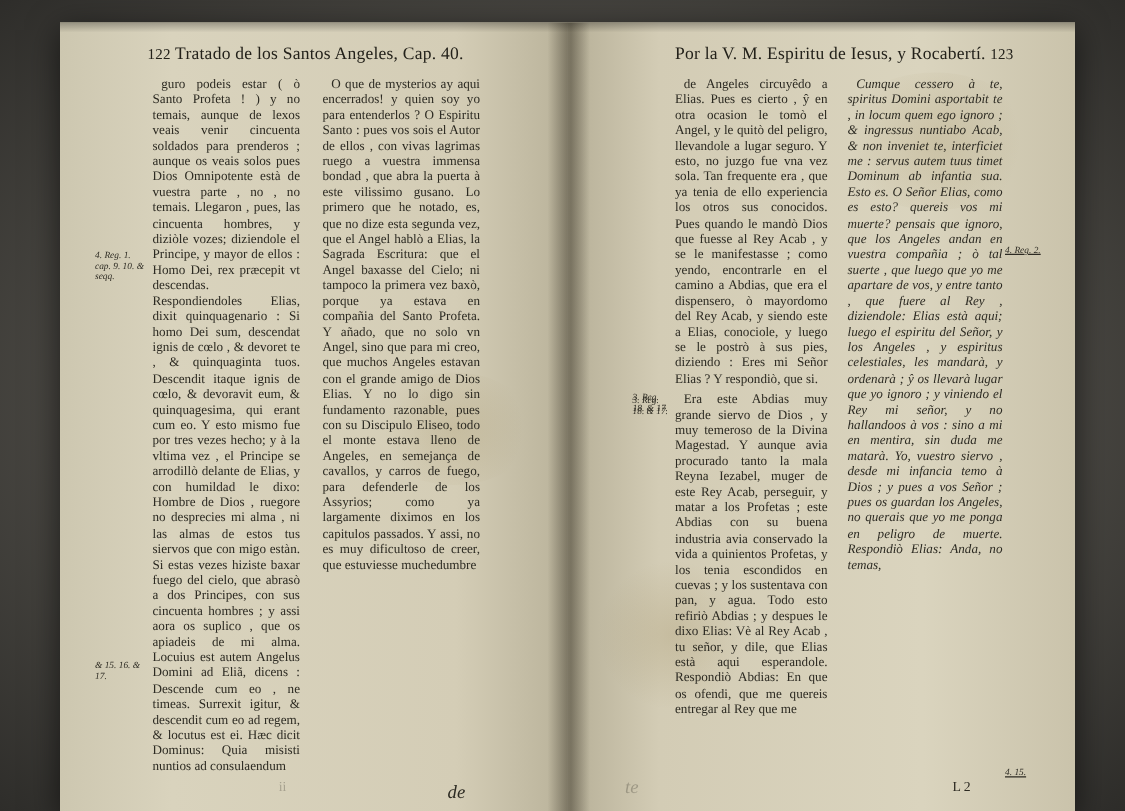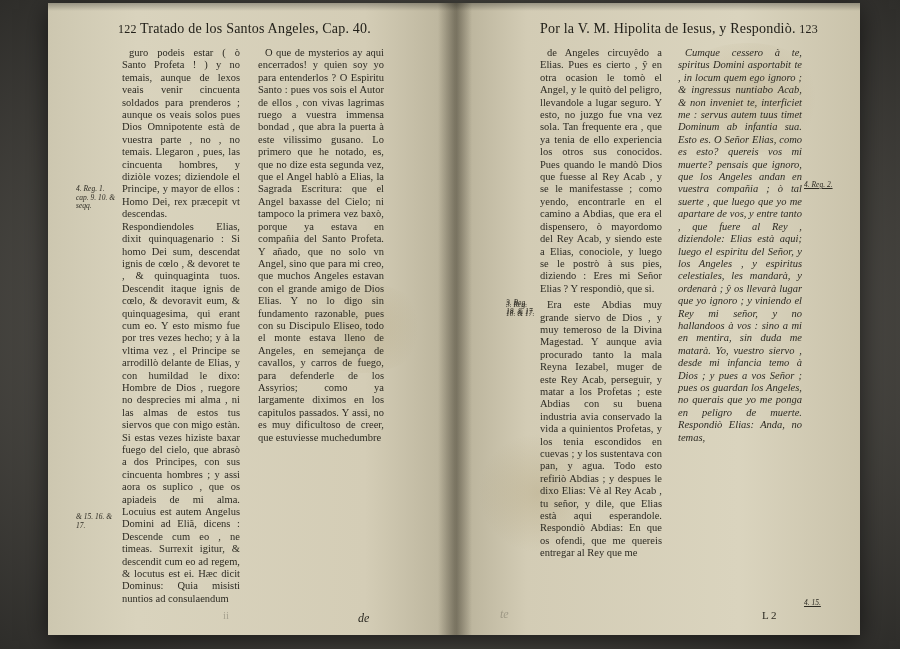--- a/index.html
+++ b/index.html
@@ -8,21 +8,21 @@
     background:#2b2b2b;
     font-family:"Liberation Serif", serif;
   }
   #page{
     position:relative;width:900px;height:649px;
     background:
       radial-gradient(ellipse at 50% 50%, #6d6a62 0%, #4a4843 60%, #2e2d2a 100%);
   }
   
   .book{
-    position:absolute;left:48px;top:3px;width:812px;height:632px;
+    position:absolute;left:48px;top:18px;width:812px;height:632px;
     background:#c9c3ac;
     box-shadow:0 6px 24px rgba(0,0,0,.6);
   }
   .leaf{
     position:absolute;top:0;height:632px;
     background:
       linear-gradient(90deg,#d6d0b9 0%, #cfc9b1 40%, #c6bfa5 100%);
   }
   .leaf.left{left:0;width:406px;
     background:linear-gradient(90deg,#cdc7b0 0%, #d9d3bd 22%, #d4cdb6 78%, #b9b29a 100%);
@@ -74,21 +74,21 @@
   .margin-note{
     position:absolute;color:#2c2a22;font-size:7.5px;line-height:8.6px;
     font-style:italic;width:40px;
   }
   .margin-note.lm{left:28px;text-align:left;}
   .margin-note.inner{left:458px;width:32px;}
   .margin-note.rm{right:14px;width:42px;text-align:left;text-decoration:underline;}
 
   
   .catch{
-    position:absolute;font-size:12px;color:#2c2a22;font-style:italic;
+    position:absolute;font-size:15px;color:#2c2a22;font-style:italic;
   }
   .sig{
     position:absolute;font-size:11px;color:#2c2a22;
   }
   .faint{opacity:.28;}
 </style>
 </head>
 <body>
 
 <div id="page">
@@ -102,21 +102,21 @@
     <div class="stain" style="left:250px;top:280px;width:130px;height:90px;"></div>
     <div class="stain" style="left:430px;top:430px;width:120px;height:120px;"></div>
     <div class="stain" style="left:620px;top:40px;width:160px;height:110px;"></div>
 
     <div class="head left">
       <span class="fol">122</span>
       <span>Tratado de los Santos Angeles, Cap. 40.</span>
     </div>
 
     <div class="head right">
-      <span>Por la V. M. Hipolita de Iesus, y Respondiò.</span>
+      <span>Por la V. M. Espiritu de Iesus, y Rocabertí.</span>
       <span class="fol">123</span>
     </div>
 
     <div class="col l1">
       <p>guro podeis estar ( ò Santo Profeta ! ) y no temais, aunque de lexos veais venir cincuenta soldados para prenderos ; aunque os veais solos pues Dios Omnipotente està de vuestra parte , no , no temais.   Llegaron , pues, las cincuenta hombres, y diziòle vozes; diziendole el Principe, y mayor de ellos : Homo Dei, rex præcepit vt descendas. Respondiendoles Elias, dixit quinquagenario : Si homo Dei sum, descendat ignis de cœlo , &amp; devoret te , &amp; quinquaginta tuos. Descendit itaque ignis de cœlo, &amp; devoravit eum, &amp; quinquagesima, qui erant cum eo.   Y esto mismo fue por tres vezes hecho; y à la vltima vez , el Principe se arrodillò delante de Elias, y con humildad le dixo: Hombre de Dios , ruegore no desprecies mi alma , ni las almas de estos tus siervos que con migo estàn.   Si estas vezes hiziste baxar fuego del cielo, que abrasò a dos Principes, con sus cincuenta hombres ; y assi aora os suplico , que os apiadeis de mi alma. Locuius est autem Angelus Domini ad Eliã, dicens : Descende cum eo , ne timeas. Surrexit igitur, &amp; descendit cum eo ad regem, &amp; locutus est ei. Hæc dicit Dominus: Quia misisti nuntios ad consulaendum</p>
     </div>
 
     <div class="col l2">
       <p>O que de mysterios ay aqui encerrados! y quien soy yo para entenderlos ? O Espiritu Santo : pues vos sois el Autor de ellos , con vivas lagrimas ruego a vuestra immensa bondad , que abra la puerta à este vilissimo gusano. Lo primero que he notado, es, que no dize esta segunda vez, que el Angel hablò a Elias, la Sagrada Escritura: que el Angel baxasse del Cielo; ni tampoco la primera vez baxò, porque ya estava en compañia del Santo Profeta. Y añado, que no solo vn Angel, sino que para mi creo, que muchos Angeles estavan con el grande amigo de Dios Elias.   Y no lo digo sin fundamento razonable, pues con su Discipulo Eliseo, todo el monte estava lleno de Angeles, en semejança de cavallos, y carros de fuego, para defenderle de los Assyrios; como ya largamente diximos en los capitulos passados.   Y assi, no es muy dificultoso de creer, que estuviesse muchedumbre</p>
     </div>

